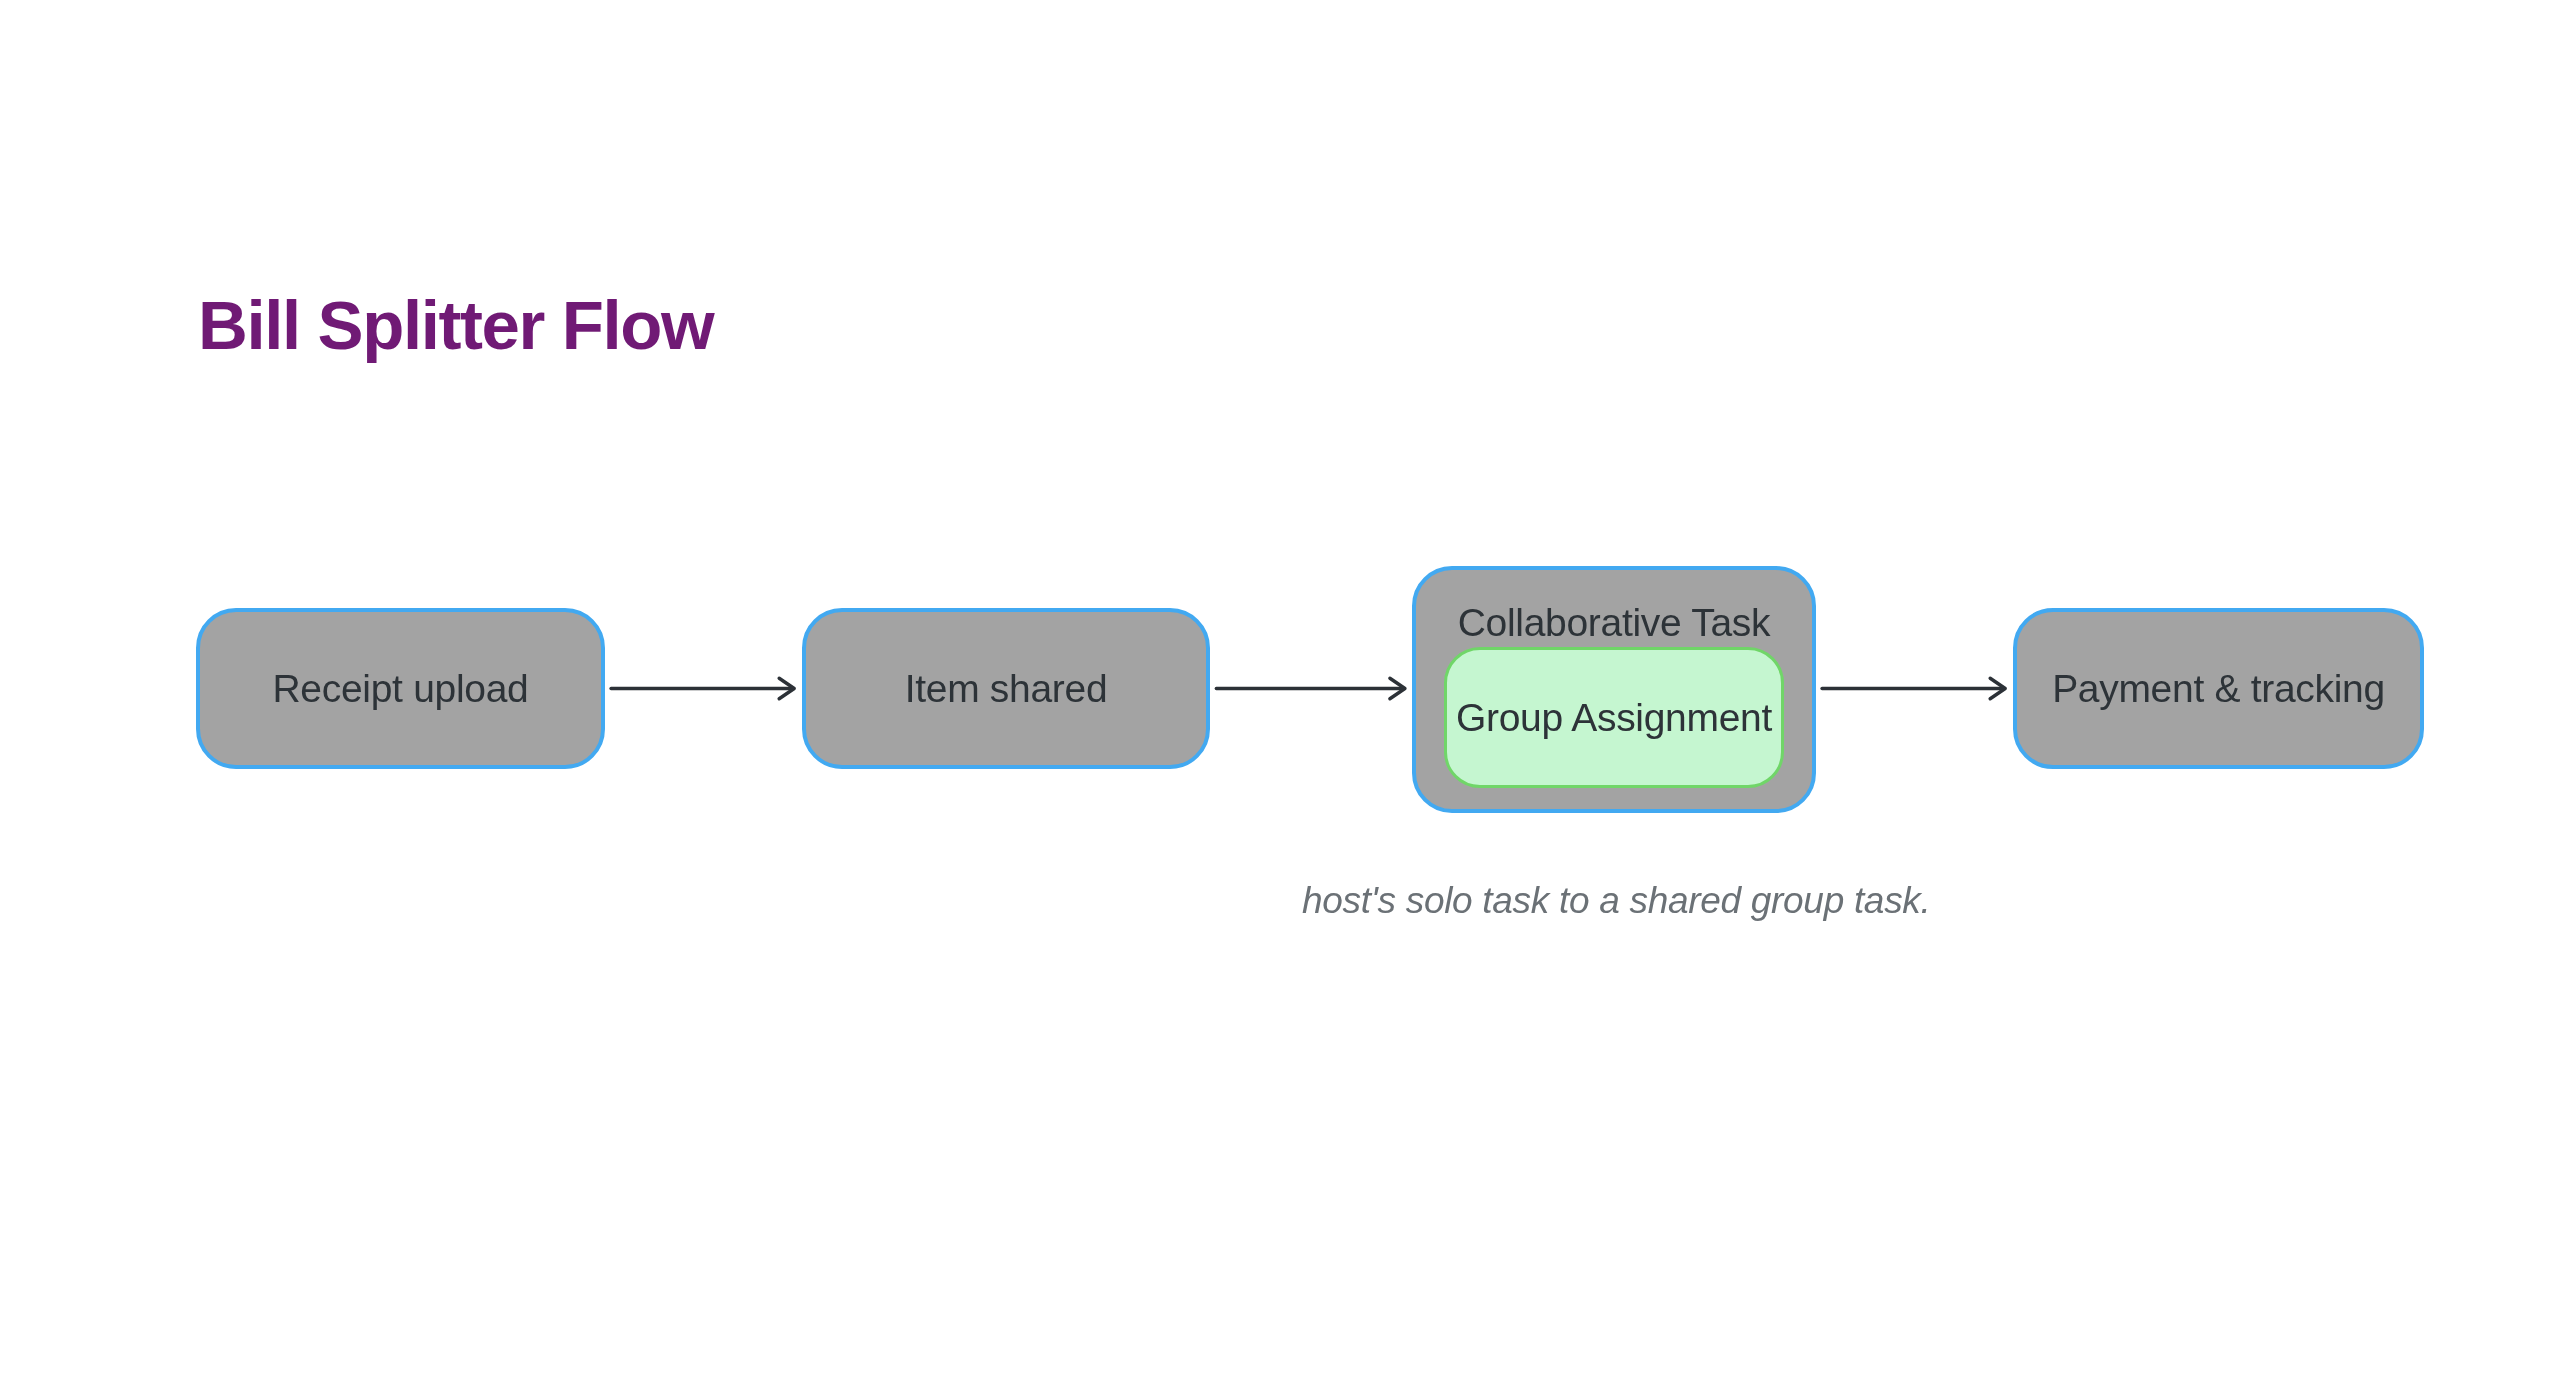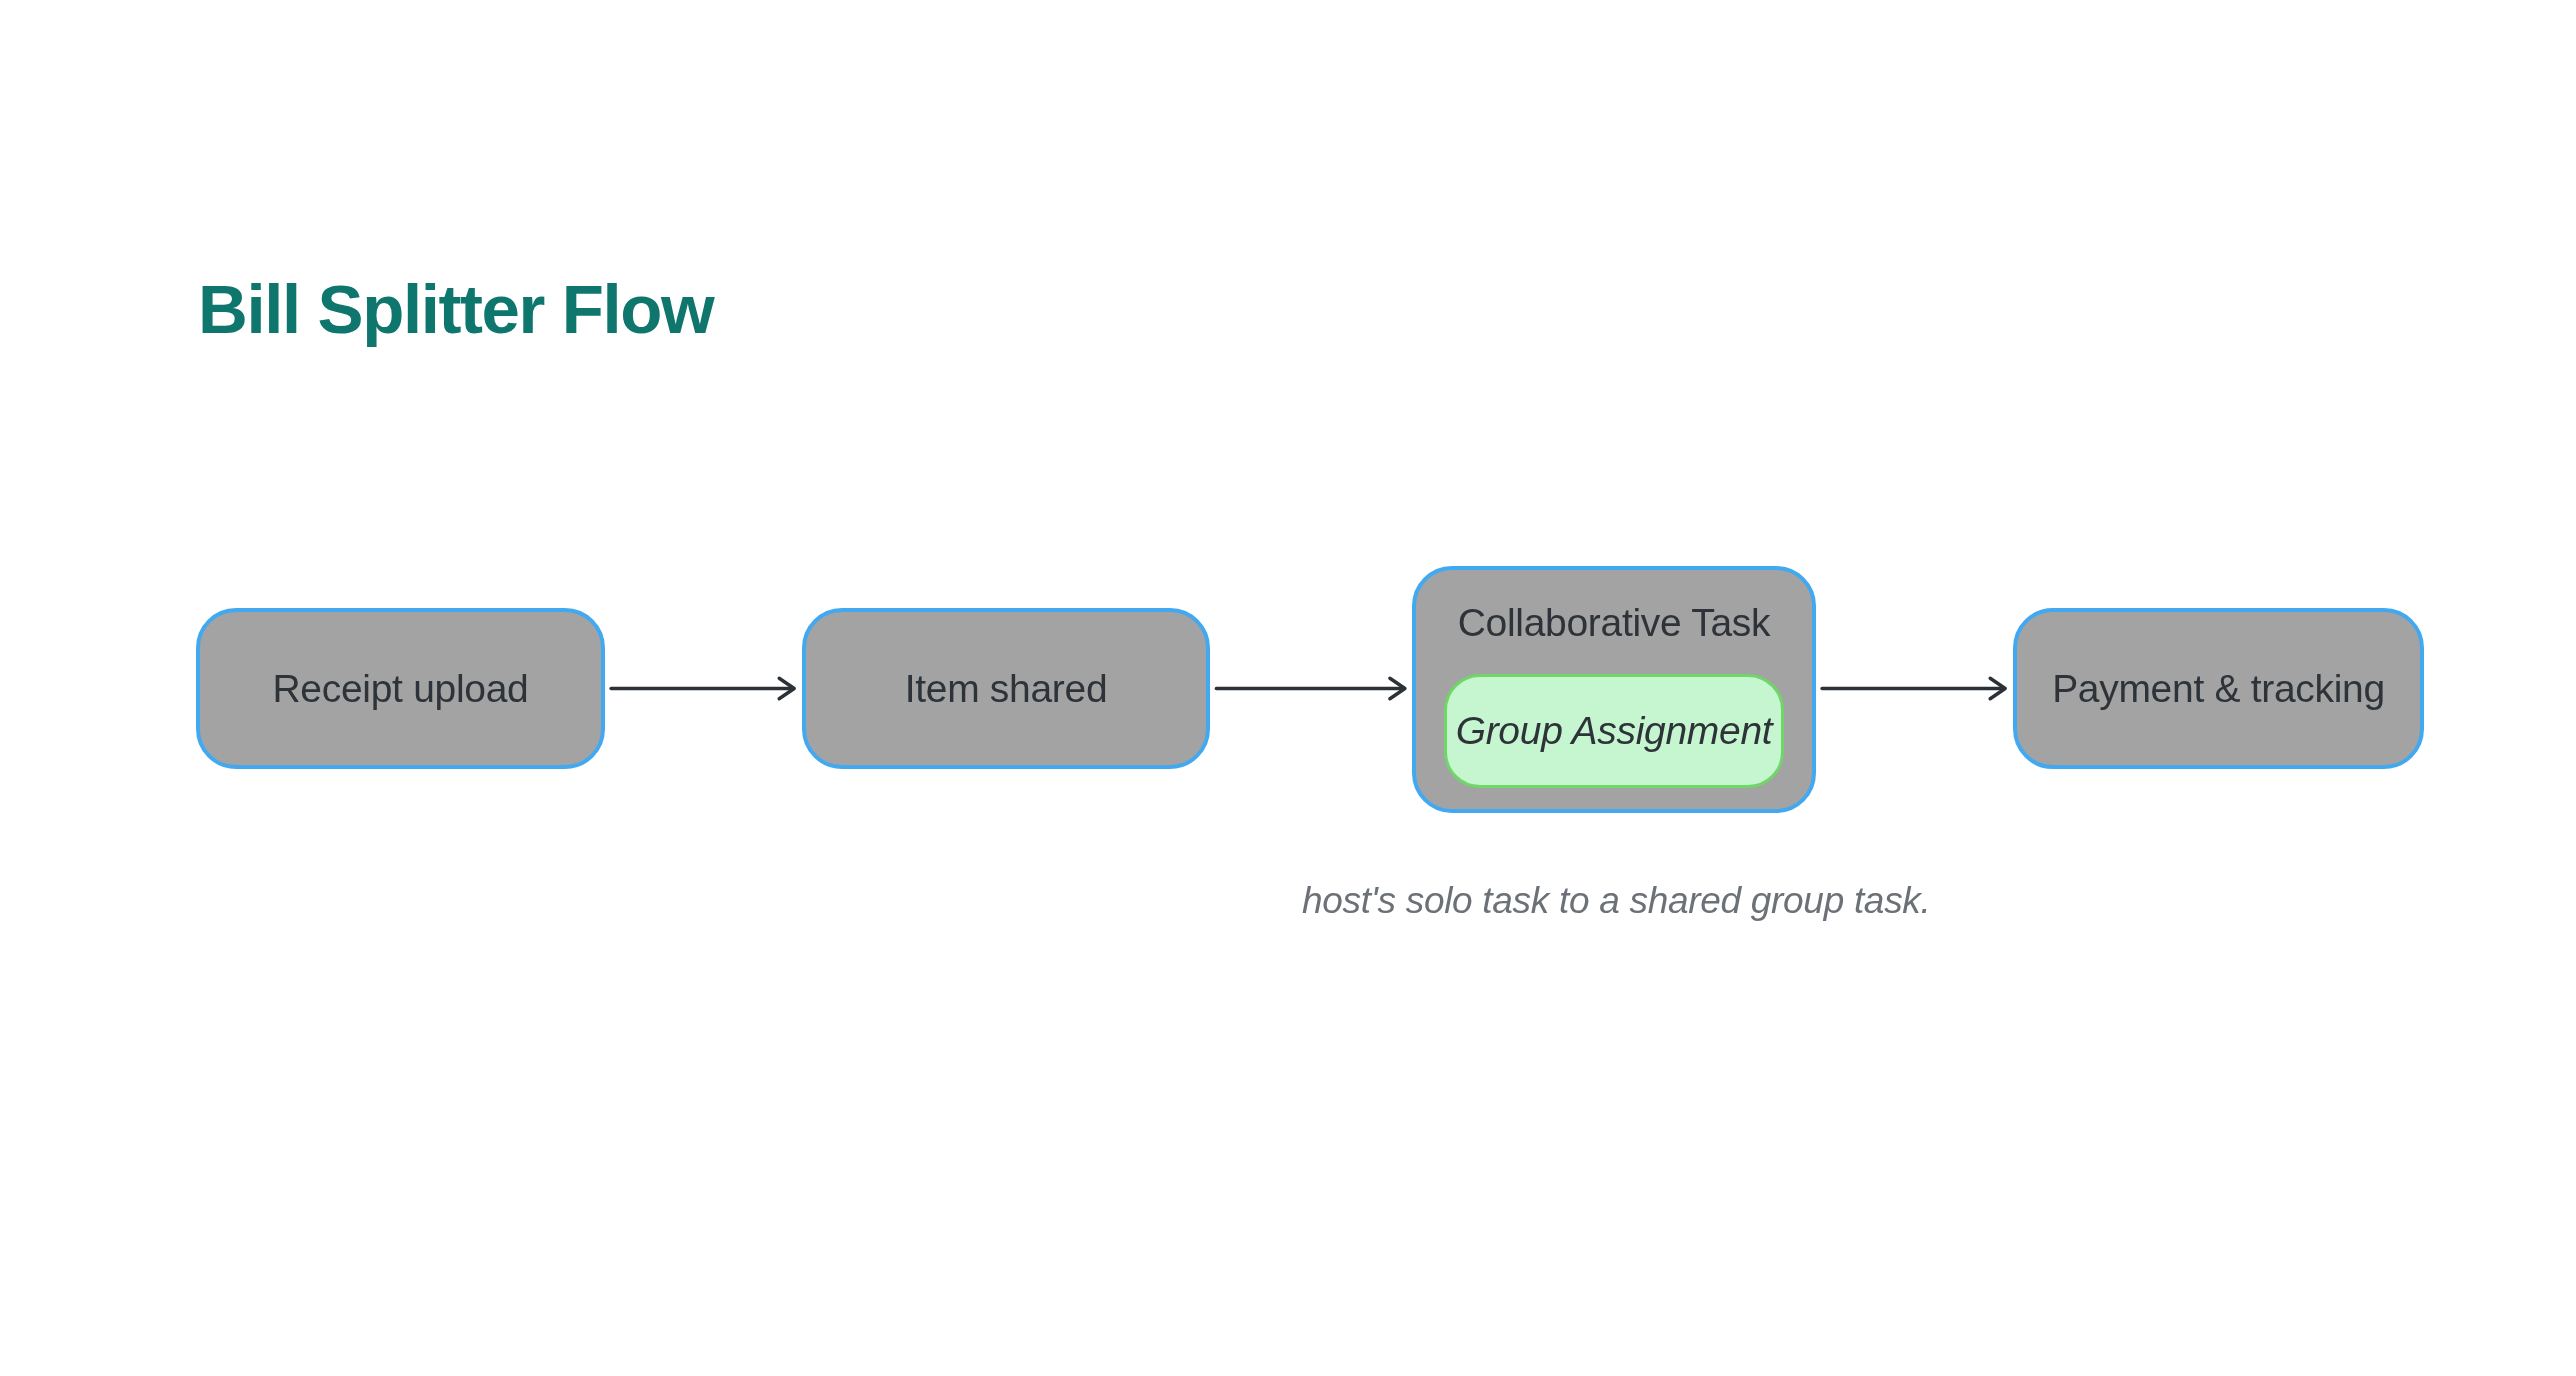--- a/index.html
+++ b/index.html
@@ -5,25 +5,25 @@
   html, body { margin: 0; padding: 0; }
   body {
     width: 2576px; height: 1377px;
     background: #ffffff;
     position: relative;
     font-family: "Liberation Sans", sans-serif;
     overflow: hidden;
   }
   .page-title {
     position: absolute;
-    left: 198px; top: 270px;
+    left: 198px; top: 286px;
     font-size: 69px;
     font-weight: bold;
     letter-spacing: -1.4px;
-    color: #0f766e;
+    color: #701a75;
     white-space: nowrap;
   }
   .node {
     position: absolute;
     box-sizing: border-box;
     background: #a3a3a3;
     border: 4.1px solid #42a9f1;
     border-radius: 40px;
     display: flex;
     align-items: center;
@@ -35,33 +35,32 @@
   }
   .node-label { pointer-events: none; }
   .node-receipt   { left: 196px;  top: 608px; width: 409px; height: 161px; }
   .node-review    { left: 802px; top: 608px; width: 408px; height: 161px; }
   .node-collab    { left: 1412px; top: 566px; width: 404px; height: 247px;
                     flex-direction: column; justify-content: flex-start; }
   .node-payment   { left: 2013px; top: 608px; width: 411px; height: 161px; }
   .collab-label   { margin-top: 30px; line-height: 45px; }
   .inner-node {
     position: absolute;
-    left: 27.6px; right: 27.6px; bottom: 20.7px; height: 114px;
+    left: 27.6px; right: 27.6px; bottom: 20.7px; height: 141px;
     box-sizing: border-box;
     background: #c5f6d0;
     border: 3.4px solid #70d668;
     border-radius: 36px;
     display: flex;
     align-items: center;
     justify-content: center;
     color: #2d3338;
     font-size: 39px;
     letter-spacing: -0.3px;
     white-space: nowrap;
-    font-style: italic;
   }
   .arrow {
     position: absolute;
     top: 668px;
     height: 41px;
   }
   .arrow svg { display: block; }
   .arrow-1 { left: 609px;  width: 190px; }
   .arrow-2 { left: 1214px; width: 196px; }
   .arrow-3 { left: 1820px; width: 190px; }

